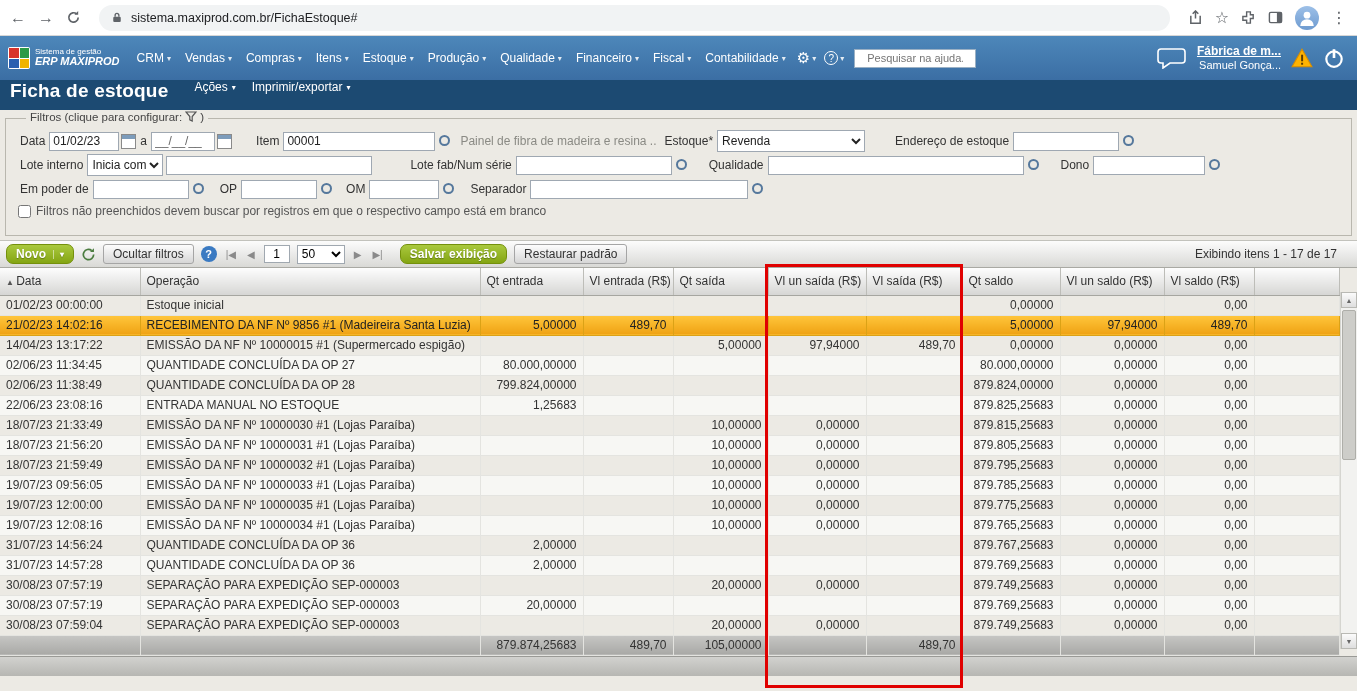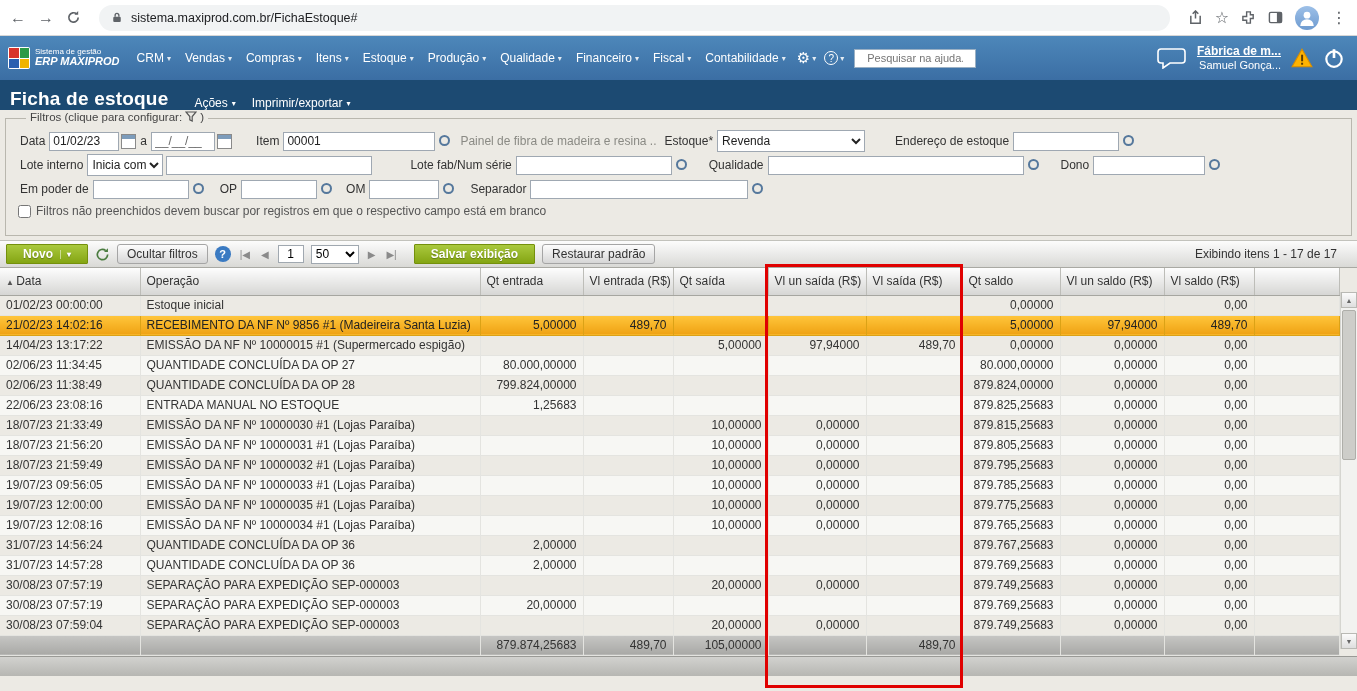--- a/index.html
+++ b/index.html
@@ -38,21 +38,21 @@
   .help-circle { width:14px; height:14px; border:1px solid #fff; border-radius:50%;
     font-size:10px; display:flex; align-items:center; justify-content:center; }
   .nav-search { width:122px; height:19px; border:1px solid #9ab0c4; font-size:11px;
     padding:0 12px; margin-left:6px; color:#333; }
   .nav-right { margin-left:auto; display:flex; align-items:center; gap:10px; padding-right:4px; }
   .account { display:flex; flex-direction:column; align-items:flex-end; line-height:1.25; }
   .account .acct-link { color:#fff; text-decoration:underline; font-weight:bold; font-size:12px; cursor:pointer; }
   .account .user { font-size:11px; }
 
   
-  .title-bar { height:30px; background:#1c4a72; display:flex; align-items:flex-end; padding:0 10px; color:#fff; }
+  .title-bar { height:30px; background:#1c4a72; display:flex; align-items:flex-start; padding:0 10px; color:#fff; }
   .page-title { font-size:19px; font-weight:bold; letter-spacing:.2px; }
   .title-menu { font-size:12px; margin-left:26px; cursor:pointer; display:flex; align-items:center; }
   .title-menu .caret { font-size:8px; margin-left:4px; }
 
   
   .filters { height:130px; padding:8px 5px 0; }
   .filters-box { position:relative; border:1px solid #b9b7ae; height:118px; padding-top:10px; }
   .filters-legend { position:absolute; top:-8px; left:20px; background:#eceae4; padding:0 4px;
     font-size:11.5px; color:#444; display:flex; align-items:center; gap:3px; }
   .frow { display:flex; align-items:center; height:24px; padding-left:14px; color:#333; }
@@ -64,21 +64,21 @@
   .icon-cal { width:15px; height:15px; border:1px solid #8a8a8a; background:#fff; display:inline-block;
     position:relative; margin:0 4px 0 2px; cursor:pointer; }
   .icon-cal::before { content:''; position:absolute; top:0; left:0; right:0; height:4px; background:#7d9cbb; }
   .muted { color:#8a8a84; }
   .chk-row { display:flex; align-items:center; gap:5px; padding-left:12px; height:20px; color:#555; }
 
   
   .toolbar { height:28px; background:linear-gradient(#fcfcfc,#d9d9d6); border-top:1px solid #c2c2bc;
     border-bottom:1px solid #a9a9a3; display:flex; align-items:center; padding:0 6px; gap:7px; }
   .btn-green { background:linear-gradient(#aac93e,#84a513); border:1px solid #74900c; color:#fff;
-    font-weight:bold; font-size:12px; padding:2px 16px; border-radius:1px; cursor:pointer;
+    font-weight:bold; font-size:12px; padding:2px 9px; border-radius:7px; cursor:pointer;
     text-shadow:0 1px 1px rgba(0,0,0,.3); display:flex; align-items:center; }
   .btn-green .caret { font-size:8px; margin-left:7px; padding-left:6px; border-left:1px solid rgba(255,255,255,.5); }
   .btn-gray { background:linear-gradient(#fdfdfd,#d6d6d6); border:1px solid #a5a5a5; color:#333;
     font-size:12px; padding:2px 9px; border-radius:3px; cursor:pointer; }
   .tb-help { width:16px; height:16px; border-radius:50%; background:#3a7ac2; color:#fff; font-weight:bold;
     font-size:11px; display:flex; align-items:center; justify-content:center; cursor:pointer; }
   .pg-arrow { color:#8a8a8a; font-size:10px; cursor:pointer; padding:0 2px; }
   .pg-input { width:26px; height:18px; border:1px solid #a0a8b0; text-align:center; font-size:12px; }
   .pg-size { width:48px; height:19px; border:1px solid #a0a8b0; font-size:12px; background:#fff; }
   .exibindo { margin-left:auto; margin-right:14px; color:#333; }

